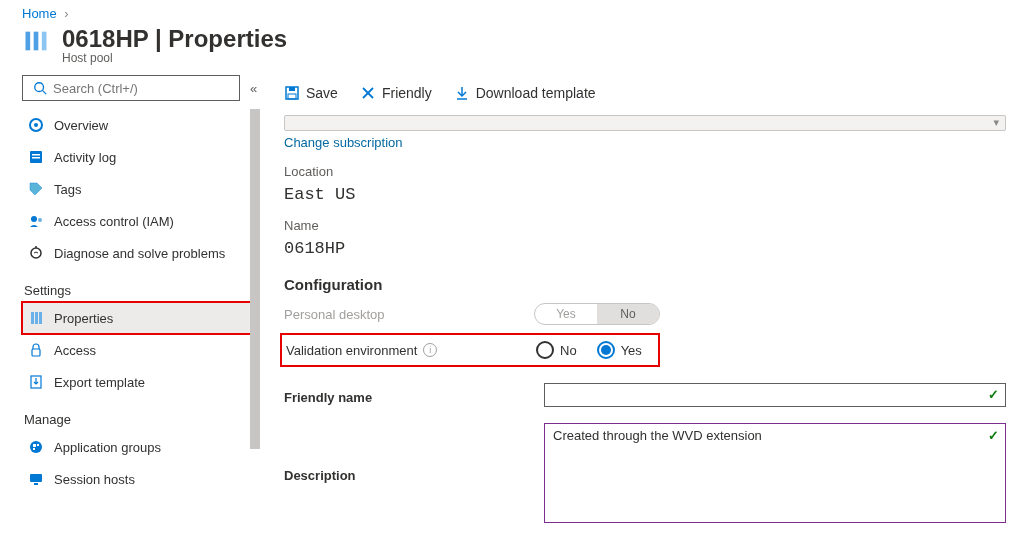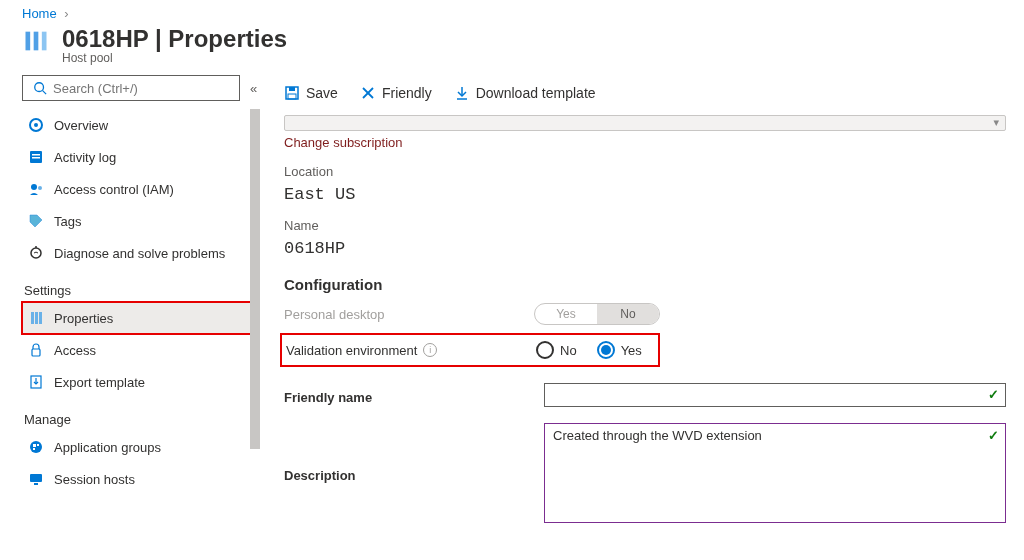--- a/index.html
+++ b/index.html
@@ -25,21 +25,21 @@
   .nav-item.selected { background:#edebe9; }
   .nav-item .ico { width:16px; height:16px; display:flex; align-items:center; justify-content:center; }
   .nav-section { font-size:13px; font-weight:400; color:#323130; margin:14px 0 4px 2px; }
   .highlight-red { outline: 2px solid #e60000; outline-offset: -1px; }
   .main { flex:1; display:flex; flex-direction:column; padding: 0 18px 0 28px; }
   .toolbar { display:flex; align-items:center; gap:22px; height:36px; }
   .tool-btn { display:flex; align-items:center; gap:6px; cursor:pointer; font-size:14px; }
   .tool-btn .tico { color:#0078d4; width:16px; height:16px; display:flex; align-items:center; justify-content:center;}
   .disabled-bar { height:16px; border:1px solid #c8c6c4; background:#f3f2f1; border-radius:2px; margin:4px 0 2px 0; position:relative;}
   .disabled-bar .end { position:absolute; right:6px; top:0px; color:#888; font-size:11px;}
-  .link { color:#7f1d1d; font-size:13px; cursor:pointer; margin-top:2px;}
+  .link { color:#0369a1; font-size:13px; cursor:pointer; margin-top:2px;}
   .field { margin-top:14px; }
   .field .flabel { font-size:13px; color:#605e5c; }
   .field .fval { font-size:17px; color:#323130; margin-top:6px;font-family:Liberation Mono, monospace;}
   .section-h { font-weight:600; font-size:15px; margin-top:18px;}
   .row-line { display:flex; align-items:center; margin-top:10px; }
   .row-line .rlabel { width:250px; font-size:13px; color:#323130; display:flex; align-items:center; gap:6px;}
   .row-line .rlabel.muted { color:#a19f9d; }
   .pill-toggle { display:flex; border:1px solid #c8c6c4; border-radius:13px; overflow:hidden; height:22px; width:126px;}
   .pill-toggle .opt { flex:1; display:flex; align-items:center; justify-content:center; font-size:12px; color:#a19f9d;}
   .pill-toggle .opt.sel { background:#e1dfdd; color:#605e5c;}
@@ -115,35 +115,35 @@
               <rect x="2" y="2" width="12" height="12" rx="1" fill="#0078d4"></rect>
               <rect x="4" y="5" width="8" height="1.5" fill="#fff"></rect>
               <rect x="4" y="8" width="8" height="1.5" fill="#fff"></rect>
             </svg>
           </span>
         <span>Activity log</span>
       </div>
       <div class="nav-item">
         <span class="ico">
             <svg width="16" height="16">
+              <polygon points="2,2 9,2 14,7 7,14 2,9" fill="#59b4d9"></polygon>
+              <polygon points="2,2 9,2 14,7 7,14 2,9" fill="none" stroke="#2b88d8" stroke-width="0.5"></polygon>
+            </svg>
+          </span>
+        <span>Tags</span>
+      </div>
+      <div class="nav-item">
+        <span class="ico">
+            <svg width="16" height="16">
               <circle cx="6" cy="6" r="3" fill="#0078d4"></circle>
               <path d="M2 14 Q6 10 10 14" fill="#0078d4"></path>
               <circle cx="12" cy="7" r="2" fill="#69b1e8"></circle>
             </svg>
           </span>
         <span>Access control (IAM)</span>
-      </div>
-      <div class="nav-item">
-        <span class="ico">
-            <svg width="16" height="16">
-              <polygon points="2,2 9,2 14,7 7,14 2,9" fill="#59b4d9"></polygon>
-              <polygon points="2,2 9,2 14,7 7,14 2,9" fill="none" stroke="#2b88d8" stroke-width="0.5"></polygon>
-            </svg>
-          </span>
-        <span>Tags</span>
       </div>
       <div class="nav-item">
         <span class="ico">
             <svg width="16" height="16">
               <circle cx="8" cy="8" r="5" fill="none" stroke="#323130" stroke-width="1.5"></circle>
               <line x1="8" y1="3" x2="8" y2="1" stroke="#323130" stroke-width="1.5"></line>
               <path d="M6 8 A3 3 0 0 1 10 8" fill="none" stroke="#323130"></path>
             </svg>
           </span>
         <span>Diagnose and solve problems</span>

